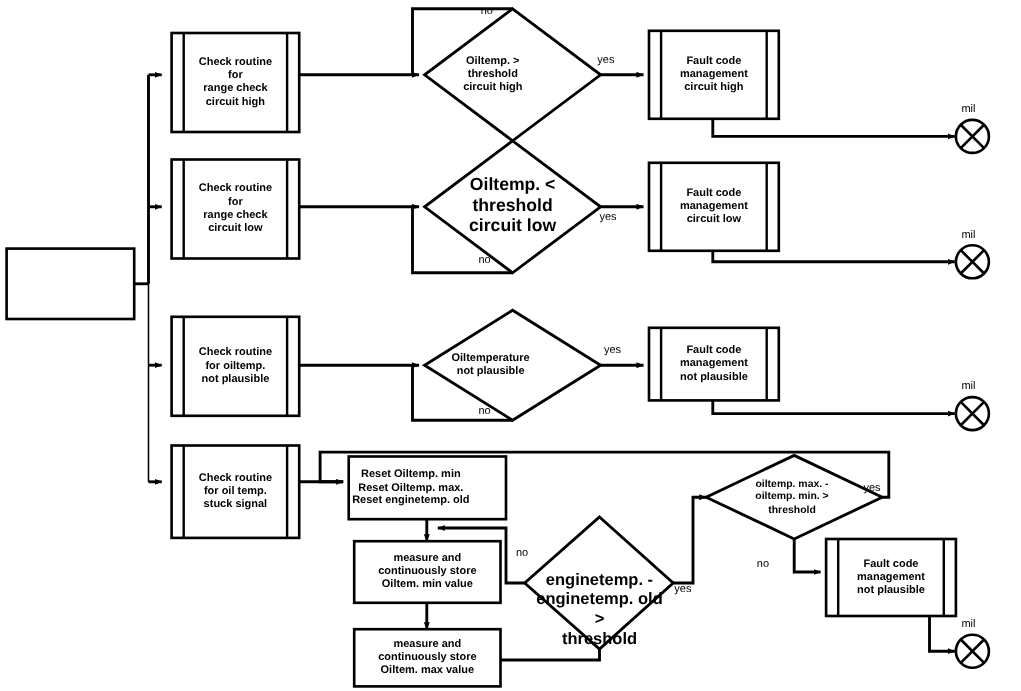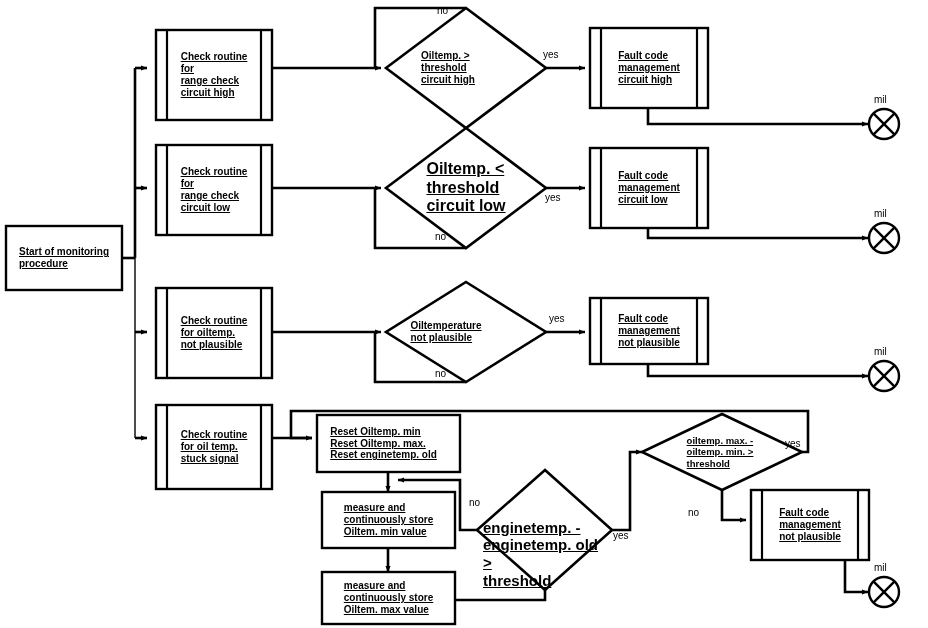--- a/index.html
+++ b/index.html
@@ -19,30 +19,30 @@
   }
   #canvas svg {
     position: absolute;
     left: 0;
     top: 0;
     width: 928px;
     height: 628px;
   }
   .node-label {
     position: absolute;
+    text-align: center;
     font-family: "Liberation Sans", sans-serif;
     font-weight: bold;
     color: #000000;
     line-height: 1.18;
     white-space: pre-line;
     pointer-events: none;
     display: flex;
     align-items: center;
     justify-content: center;
-    text-decoration: underline;
   }
   .edge-label {
     position: absolute;
     font-family: "Liberation Sans", sans-serif;
     font-weight: normal;
     font-size: 10px;
     color: #000000;
     white-space: nowrap;
   }
   .mil-label {
@@ -175,22 +175,20 @@
       </g>
       <g stroke-width="2.4">
         <circle cx="884" cy="592" r="15"></circle>
         <line x1="873.4" y1="581.4" x2="894.6" y2="602.6"></line>
         <line x1="894.6" y1="581.4" x2="873.4" y2="602.6"></line>
       </g>
 
     </g>
   </svg>
 
-  <div class="node-label" style="left:8px; top:228px; width:112px; height:60px; font-size:10px;">Start of monitoring
-procedure</div>
 
   <div class="node-label" style="left:169px; top:32px; width:90px; height:86px; font-size:10px;">Check routine
 for
 range check
 circuit high</div>
 
   <div class="node-label" style="left:169px; top:147px; width:90px; height:86px; font-size:10px;">Check routine
 for
 range check
 circuit low</div>
@@ -231,21 +229,21 @@
 circuit low</div>
 
   <div class="node-label" style="left:603px; top:300px; width:92px; height:62px; font-size:10px;">Fault code
 management
 not plausible</div>
 
   <div class="node-label" style="left:764px; top:492px; width:92px; height:66px; font-size:10px;">Fault code
 management
 not plausible</div>
 
-  <div class="node-label" style="left:314px; top:417px; width:139px; height:53px; font-size:10px;">Reset Oiltemp. min
+  <div class="node-label" style="left:304px; top:417px; width:139px; height:53px; font-size:10px;">Reset Oiltemp. min
 Reset Oiltemp. max.
 Reset enginetemp. old</div>
 
   <div class="node-label" style="left:324px; top:494px; width:129px; height:52px; font-size:10px;">measure and
 continuously store
 Oiltem. min value</div>
 
   <div class="node-label" style="left:324px; top:574px; width:129px; height:48px; font-size:10px;">measure and
 continuously store
 Oiltem. max value</div>

